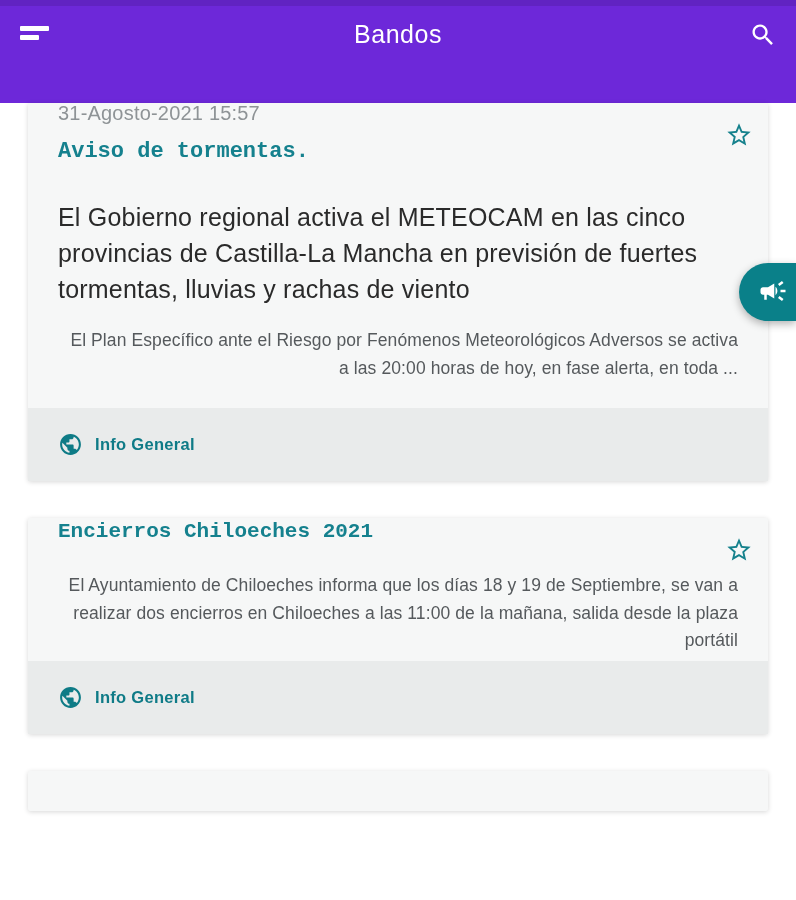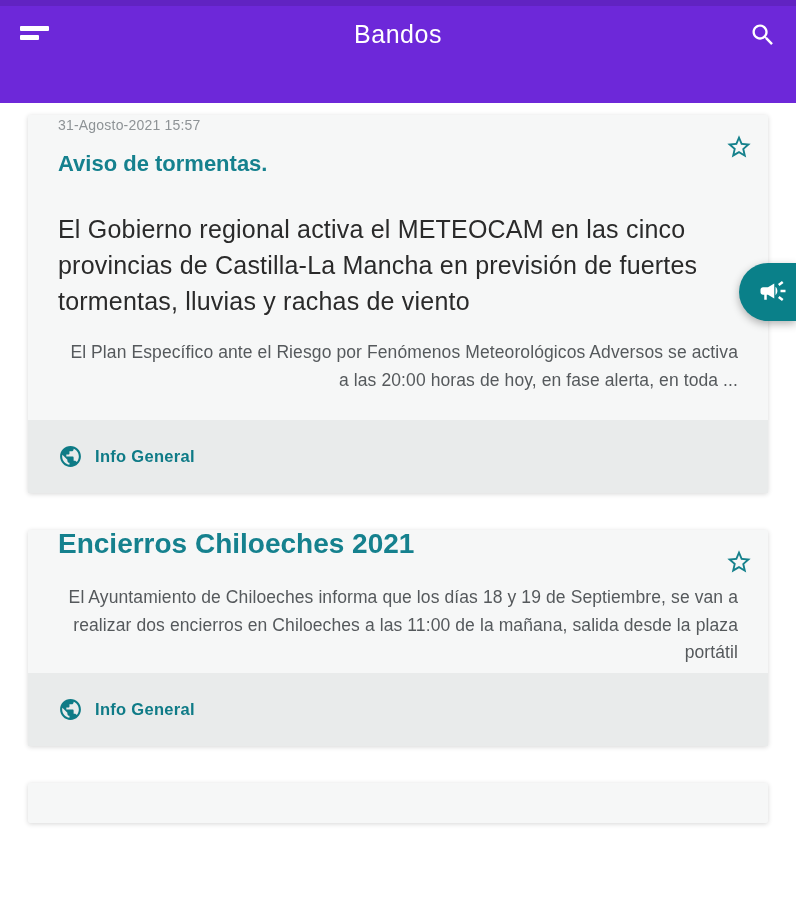--- a/index.html
+++ b/index.html
@@ -42,32 +42,32 @@
   
   .list{
     position:absolute;top:75px;left:28px;right:28px;z-index:2;
   }
   .card{
     background:#f6f7f7;border-radius:2px;position:relative;
     box-shadow:0 1px 5px rgba(0,0,0,0.16);
   }
   .card + .card{margin-top:37px;}
   .card-date{
-    margin:40px 30px 0;color:#8e9396;font-size:14px;line-height:20px;
+    margin:28px 30px 0;color:#8e9396;font-size:20px;line-height:20px;
     letter-spacing:0.2px;
   }
   .fav-btn{
     position:absolute;top:16px;right:13px;width:32px;height:32px;
     background:none;border:none;padding:2px;cursor:pointer;color:#15818c;
   }
   .fav-btn svg{width:28px;height:28px;fill:#15818c;}
   .card-title{
-    margin:16px 30px 0;color:#15818e;font-weight:bold;font-size:22px;line-height:26px;
+    margin:16px 30px 0;color:#15818e;font-weight:bold;font-size:22px;line-height:26px;font-family:Liberation Mono, monospace;
   }
-  .card2 .card-title{margin-top:14px;font-size:28px;line-height:28px;}
+  .card2 .card-title{margin-top:14px;font-size:21px;line-height:28px;}
   .card-headline{
     margin:34px 30px 0;color:#2a2a2a;font-weight:normal;font-size:25px;line-height:36px;
     letter-spacing:0.2px;
   }
   .card-body{margin:20px 30px 0;}
   .card2 .card-body{margin-top:26px;}
   .card-body p{
     margin:0;color:#55595c;font-size:17.5px;line-height:27.5px;letter-spacing:0.1px;text-align:right;
   }
   .card-footer{

